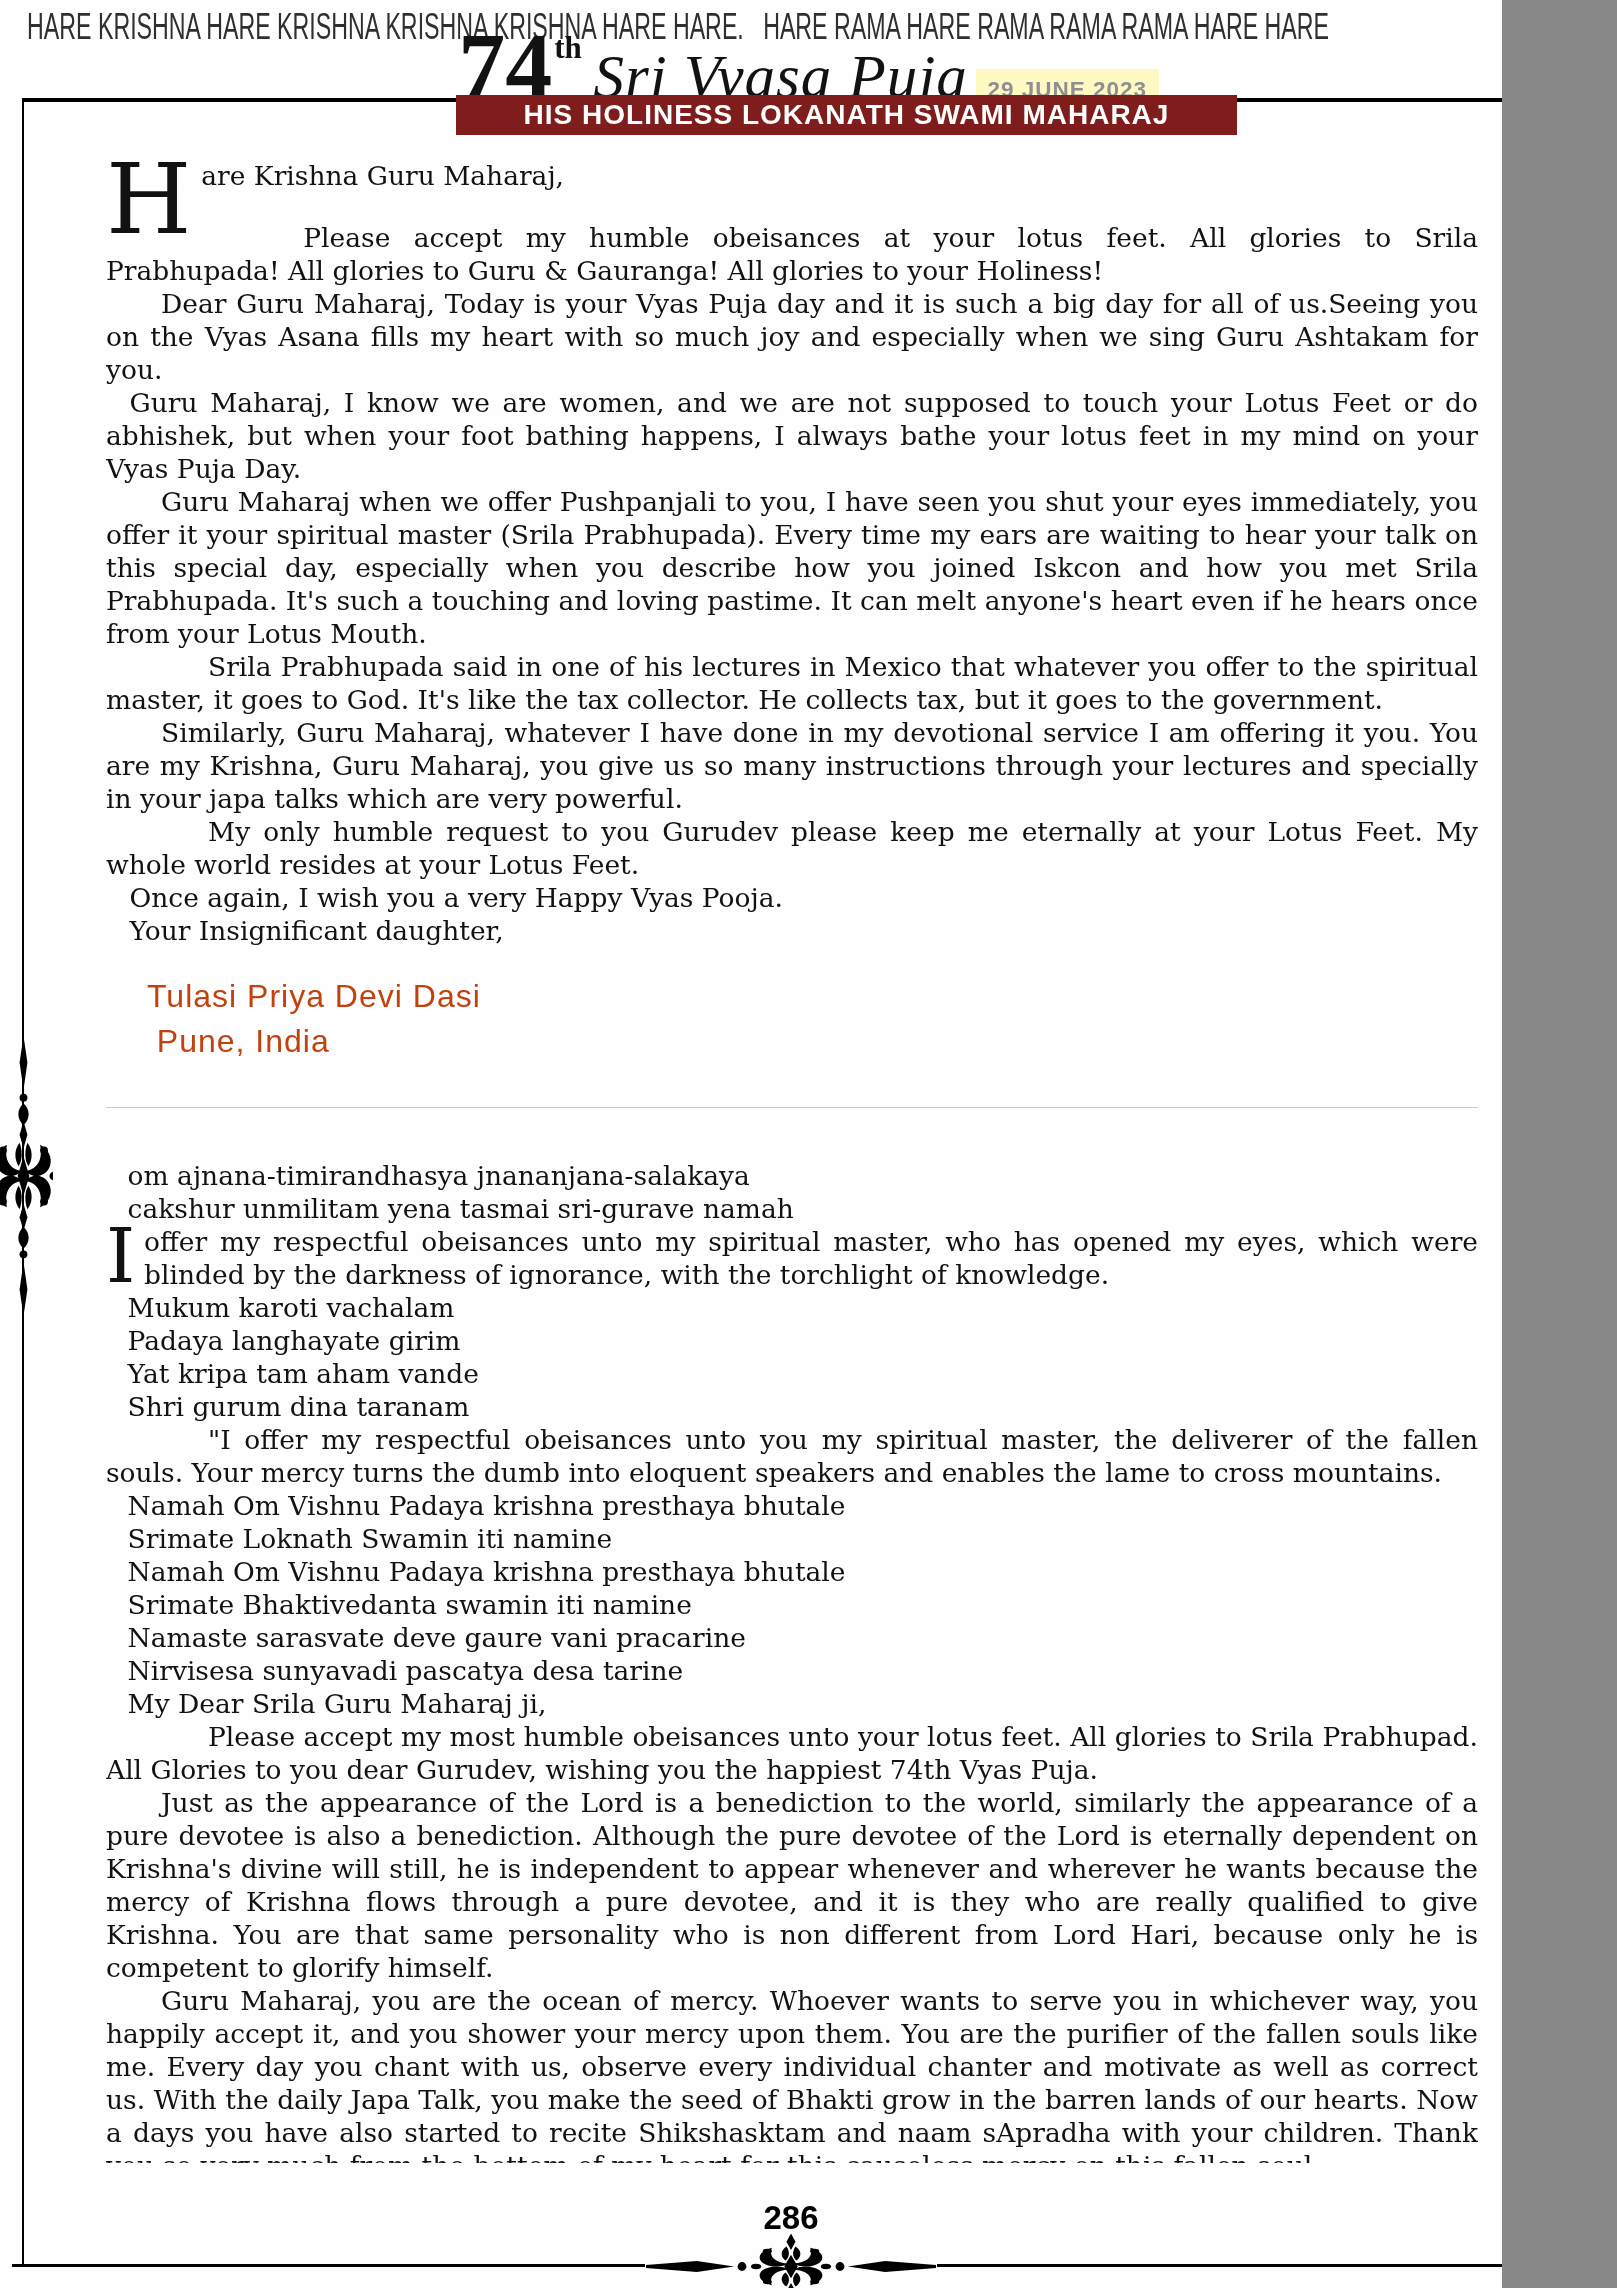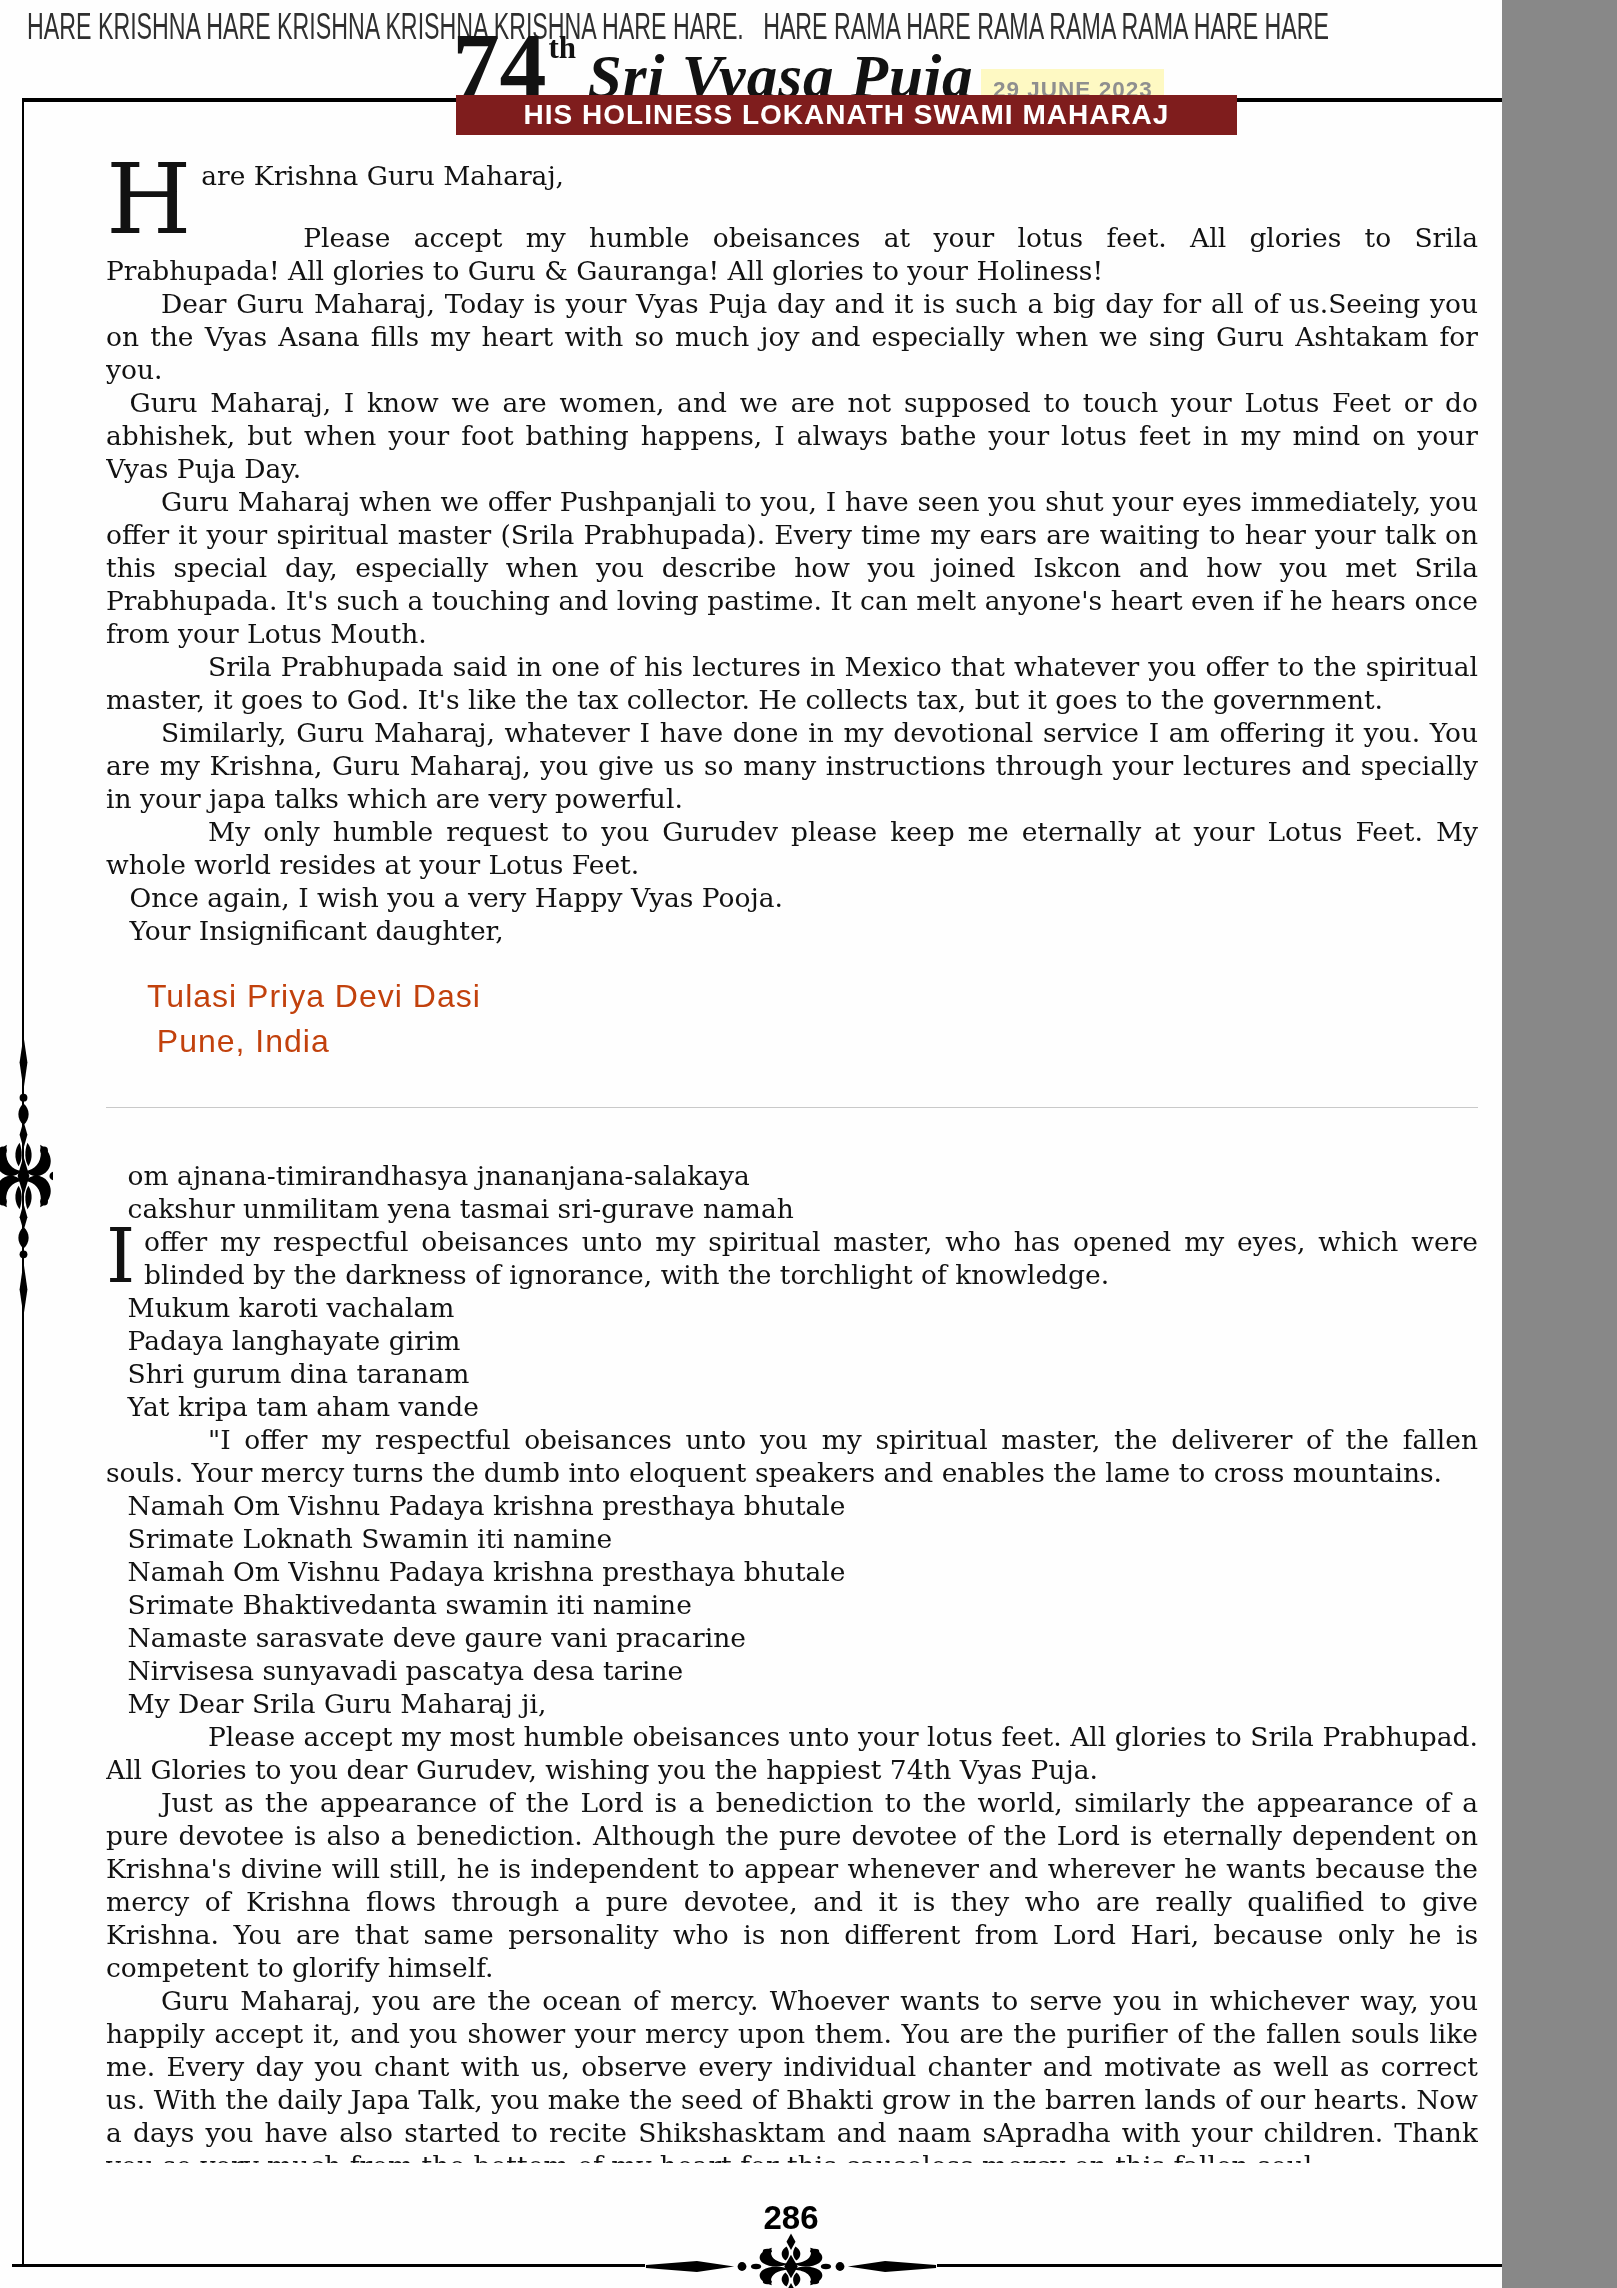--- a/index.html
+++ b/index.html
@@ -10,21 +10,21 @@
   .mantra{position:absolute;top:5.9px;left:27.4px;}
   .mantra span{display:inline-block;font-family:"Liberation Sans",sans-serif;font-size:29px;
                font-weight:400;color:#2f2f2f;transform:scale(0.8,1.25);transform-origin:0 0;
                white-space:pre;}
 
   
   .title-row{position:absolute;top:17.6px;left:0;width:1617px;display:flex;
              justify-content:center;align-items:baseline;}
   .t74{font-family:"Liberation Serif",serif;font-weight:700;font-size:94px;line-height:1;}
   .tth{font-family:"Liberation Serif",serif;font-weight:700;font-size:31px;position:relative;top:-39px;margin:0 3.9px 0 2px;}
-  .tname{font-family:"Liberation Serif",serif;font-weight:700;font-style:italic;font-size:61px;
+  .tname{font-family:"Liberation Serif",serif;font-weight:400;font-style:italic;font-size:61px;
          line-height:1;margin:0 7.8px 0 7.8px;letter-spacing:1px;}
   .badge{background:#fef9c3;color:#8f8f8f;font-family:"Liberation Sans",sans-serif;
          font-weight:700;font-size:22.5px;padding:7.8px 11.8px 9.8px 11.8px;letter-spacing:1px;}
 
   
   .top-rule{position:absolute;left:21.6px;top:98px;width:1555px;height:3.9px;background:#000;}
   .banner{position:absolute;left:456px;top:95px;width:781px;height:40px;background:#7f1d1d;
           display:flex;align-items:center;justify-content:center;}
   .banner span{color:#fff;font-family:"Liberation Sans",sans-serif;font-weight:700;
                font-size:28px;letter-spacing:1px;white-space:nowrap;}
@@ -146,22 +146,22 @@
 
     <hr class="divider">
 
     <div class="vline">om ajnana-timirandhasya jnananjana-salakaya</div>
     <div class="vline">cakshur unmilitam yena tasmai sri-gurave namah</div>
     <p class="para">
       <span class="dropcap dc2">I</span><span>offer my respectful obeisances unto my spiritual master, who has opened my eyes, which were blinded by the darkness of ignorance, with the torchlight of knowledge.</span>
     </p>
     <div class="vline">Mukum karoti vachalam</div>
     <div class="vline">Padaya langhayate girim</div>
+    <div class="vline">Yat kripa tam aham vande</div>
     <div class="vline">Shri gurum dina taranam</div>
-    <div class="vline">Yat kripa tam aham vande</div>
     <p class="para ind-l">"I offer my respectful obeisances unto you my spiritual master, the deliverer of the fallen souls. Your mercy turns the dumb into eloquent speakers and enables the lame to cross mountains.</p>
     <div class="vline">Namah Om Vishnu Padaya krishna presthaya bhutale</div>
     <div class="vline">Srimate Loknath Swamin iti namine</div>
     <div class="vline">Namah Om Vishnu Padaya krishna presthaya bhutale</div>
     <div class="vline">Srimate Bhaktivedanta swamin iti namine</div>
     <div class="vline">Namaste sarasvate deve gaure vani pracarine</div>
     <div class="vline">Nirvisesa sunyavadi pascatya desa tarine</div>
     <div class="vline">My Dear Srila Guru Maharaj ji,</div>
     <p class="para ind-l">Please accept my most humble obeisances unto your lotus feet. All glories to Srila Prabhupad. All Glories to you dear Gurudev, wishing you the happiest 74th Vyas Puja.</p>
     <p class="para ind-m">Just as the appearance of the Lord is a benediction to the world, similarly the appearance of a pure devotee is also a benediction. Although the pure devotee of the Lord is eternally dependent on Krishna's divine will still, he is independent to appear whenever and wherever he wants because the mercy of Krishna flows through a pure devotee, and it is they who are really qualified to give Krishna. You are that same personality who is non different from Lord Hari, because only he is competent to glorify himself.</p>

